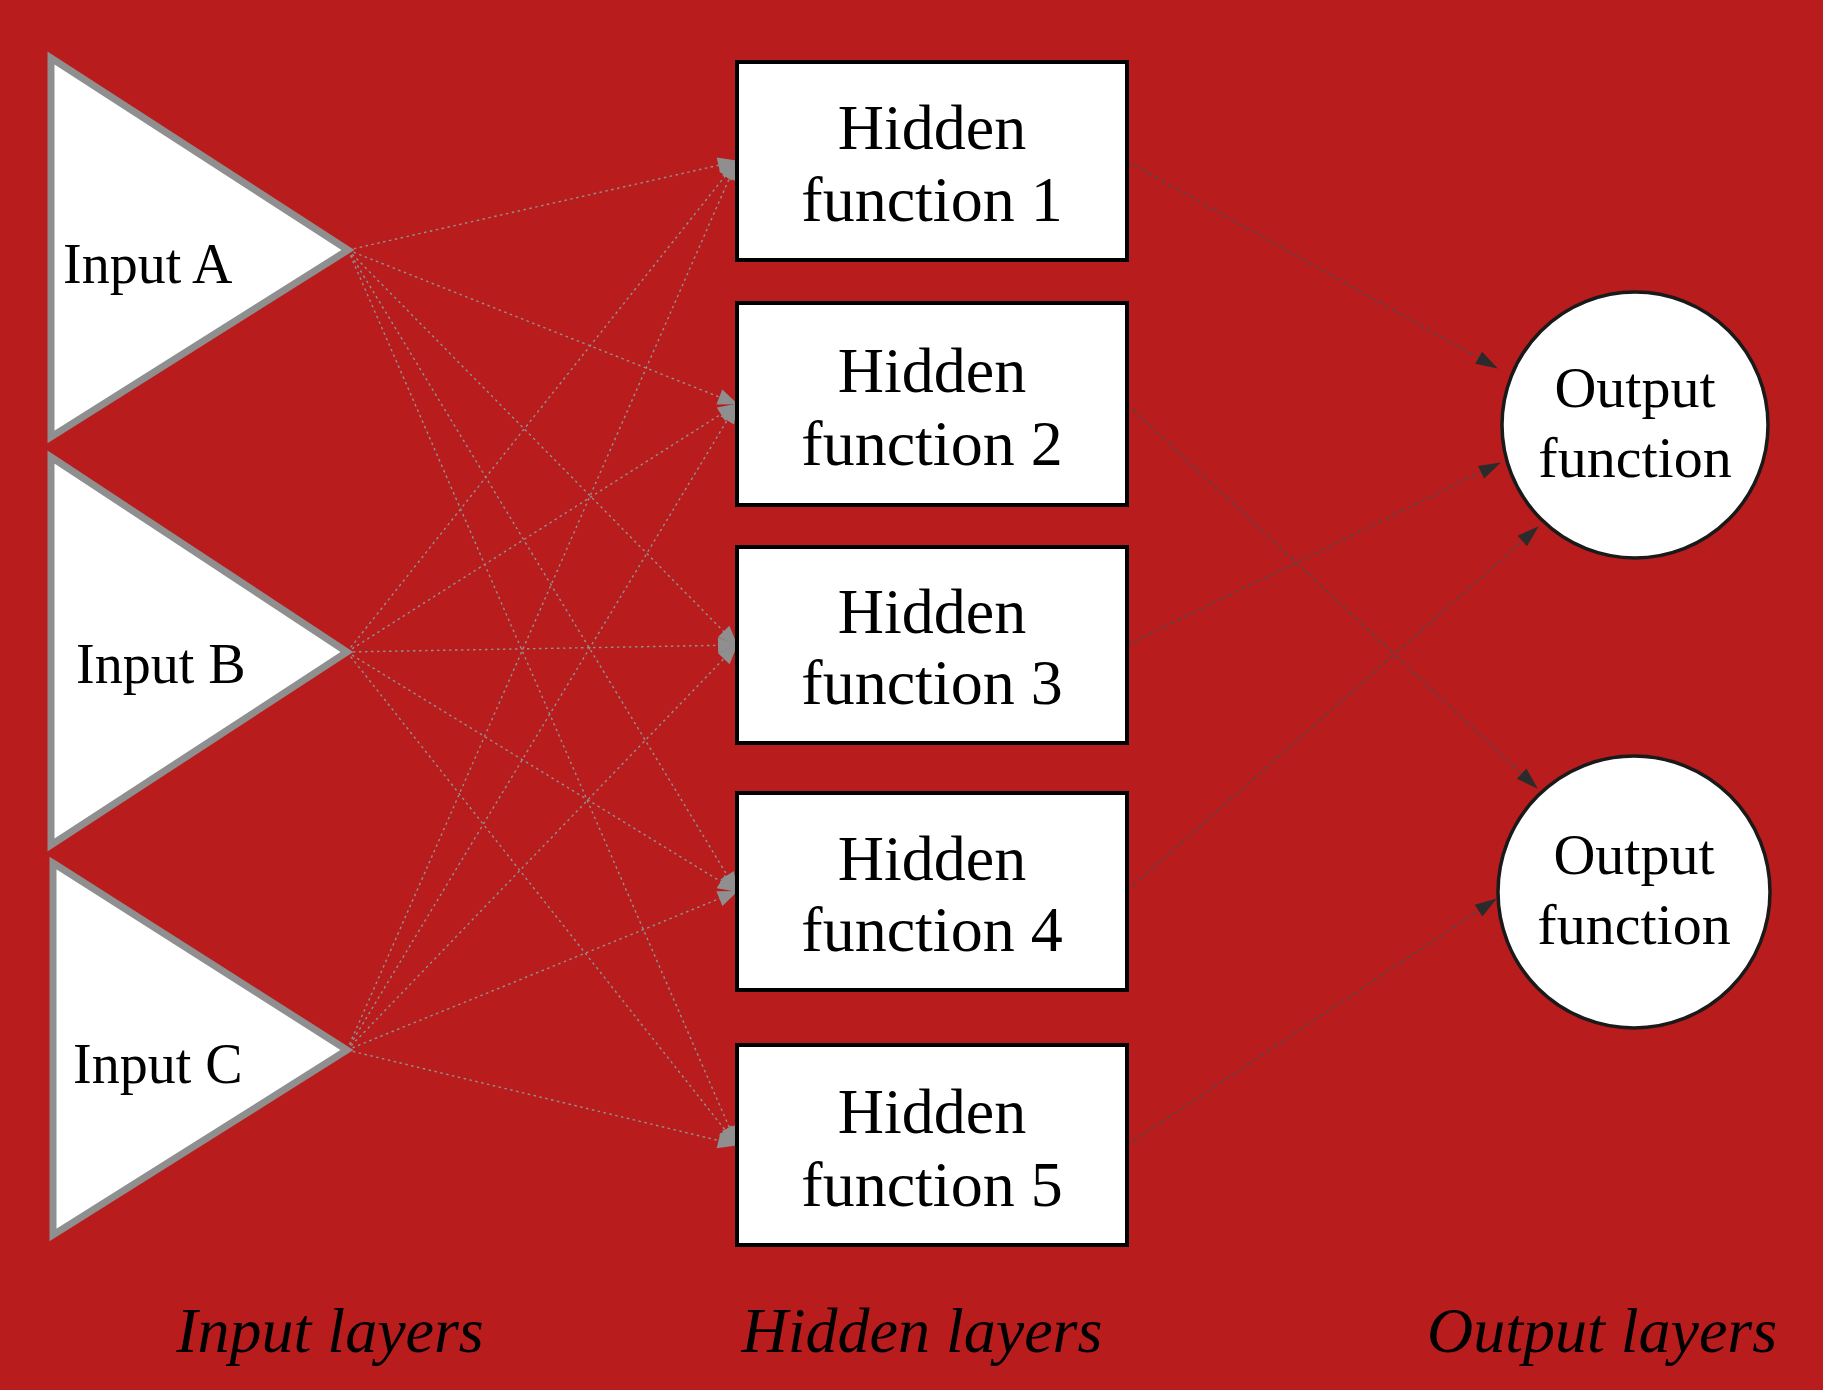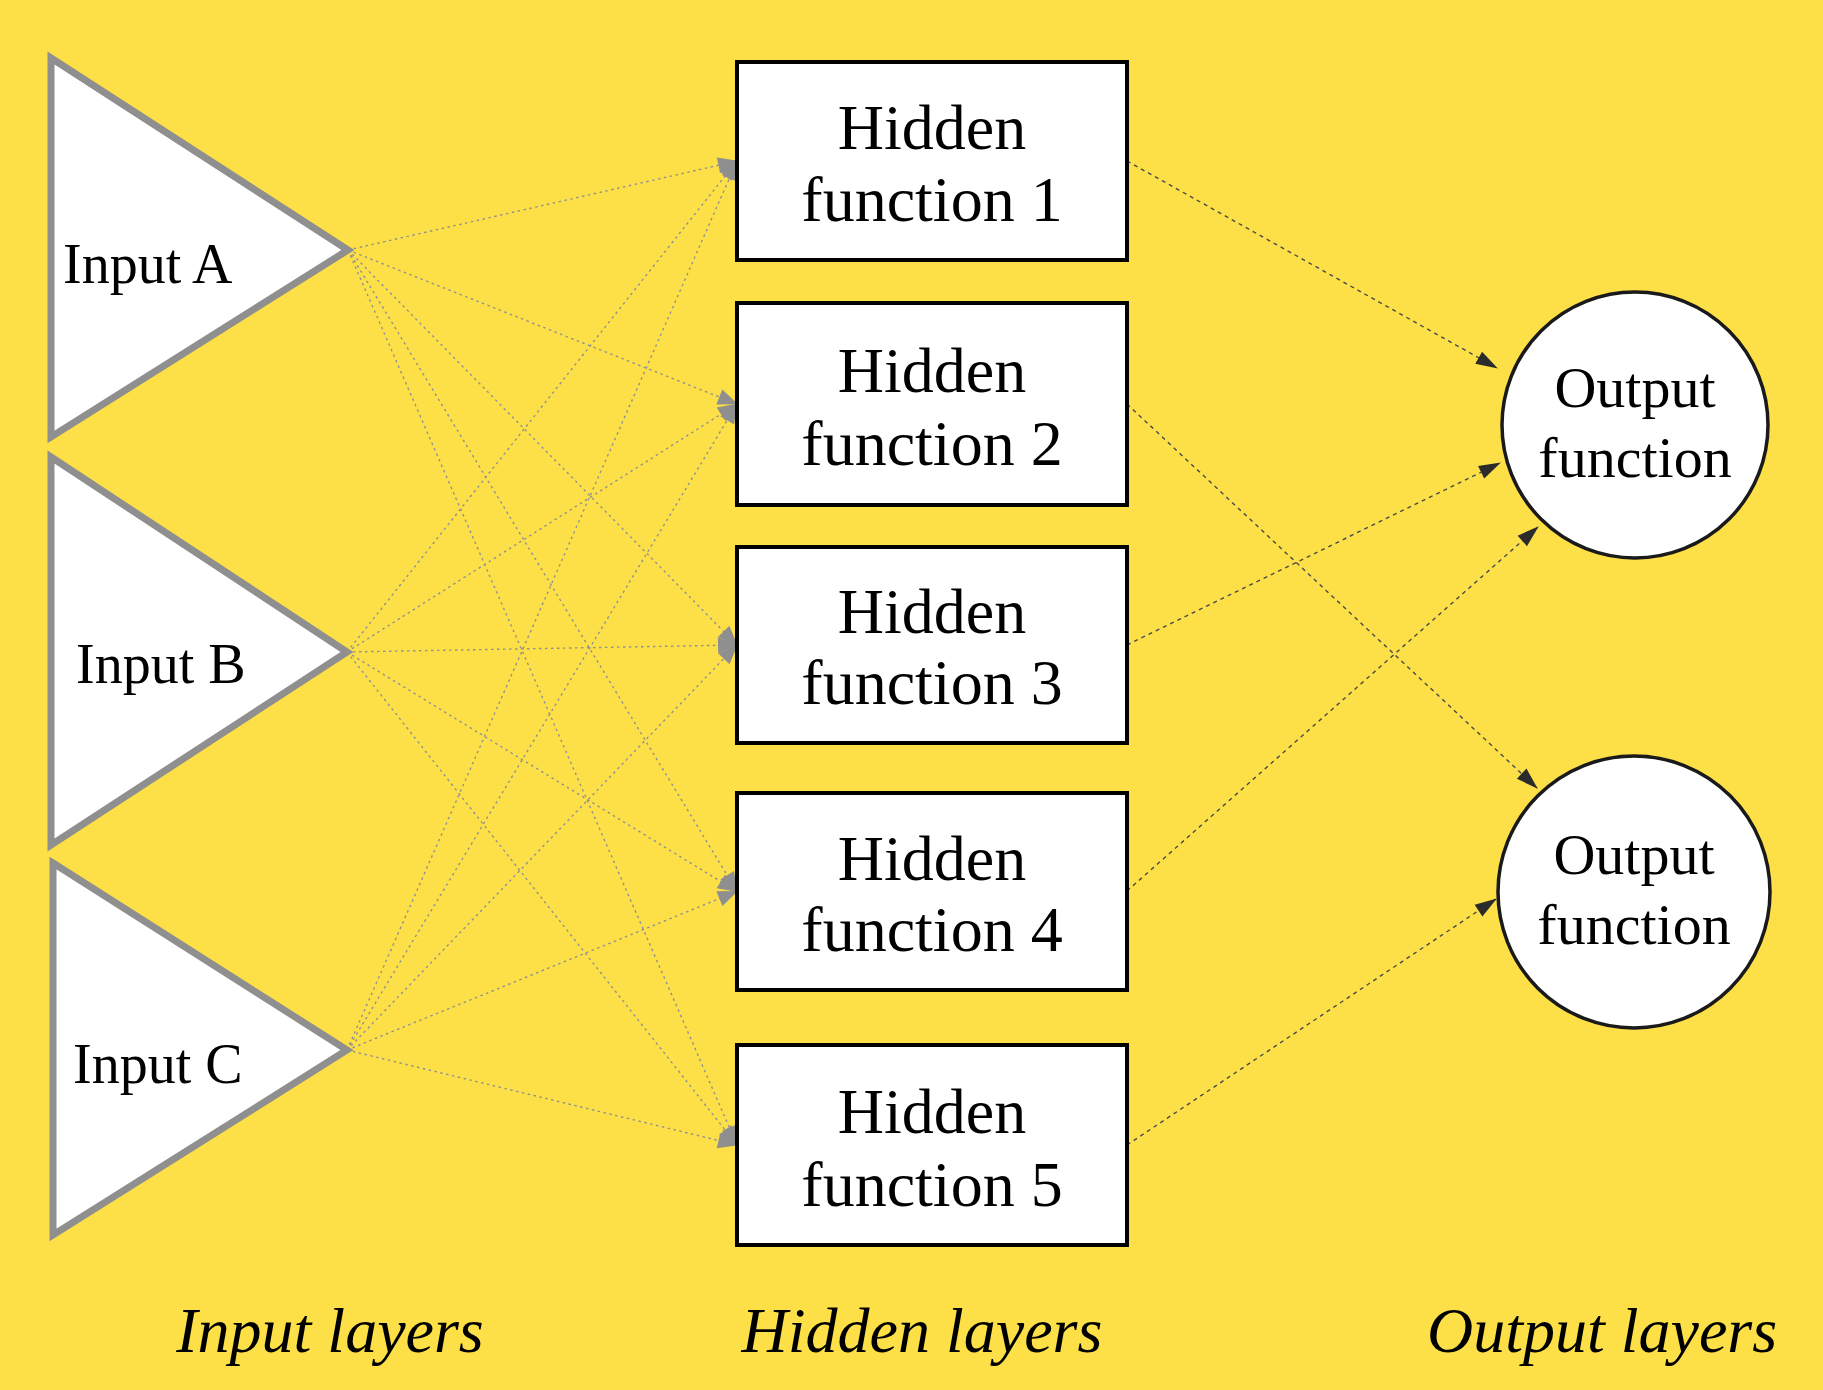--- a/index.html
+++ b/index.html
@@ -1,20 +1,20 @@
 <!DOCTYPE html>
 <html><head>
 <meta charset="utf-8">
 <style>
   html, body { margin: 0; padding: 0; background: #ffffff; }
   .wrap {
     position: relative;
     width: 1823px;
     height: 1390px;
-    background: #fde047;
+    background: #b91c1c;
     overflow: hidden;
   }
   svg { display: block; }
   text { fill: #000000; }
   .t-input  { font: 56px "Liberation Serif", serif; }
   .t-box    { font: 64px "Liberation Serif", serif; text-anchor: middle; }
   .t-circle { font: 58px "Liberation Serif", serif; text-anchor: middle; }
   .t-col    { font: italic 64px "Liberation Serif", serif; text-anchor: middle; }
 </style>
 </head>

